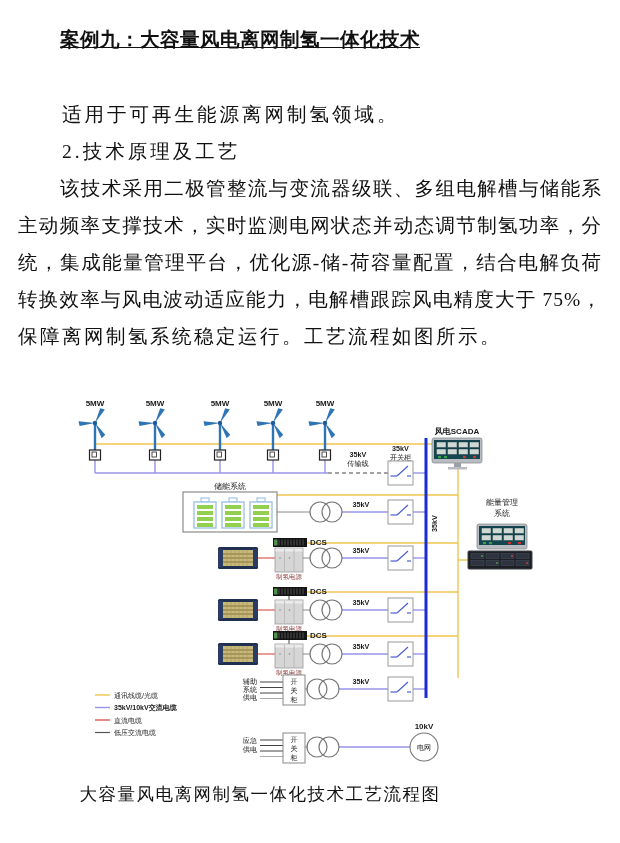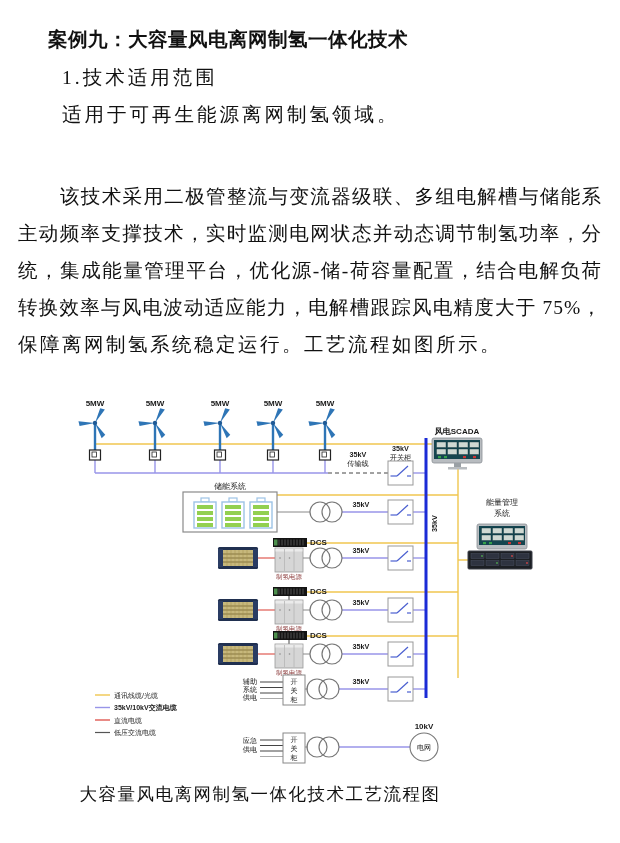--- a/index.html
+++ b/index.html
@@ -1,42 +1,42 @@
 <!DOCTYPE html>
 <html><head>
 <meta charset="utf-8">
 <style>
   html,body{margin:0;padding:0;background:#888;}
   .page{
     position:relative;width:620px;height:843px;background:#ffffff;
     font-family:"Liberation Serif","DejaVu Serif",serif;color:#111;
     overflow:hidden;margin:0 auto;
   }
-  .doc-title{position:absolute;left:48px;top:26px;font-size:19.5px;font-weight:bold;letter-spacing:0.5px;white-space:nowrap;}
+  .doc-title{position:absolute;left:60px;top:26px;font-size:19.5px;font-weight:bold;letter-spacing:0.5px;white-space:nowrap;text-decoration:underline;}
   .h-line{position:absolute;left:62px;font-size:19.5px;letter-spacing:3px;white-space:nowrap;}
   #s1{top:64px;} #s1b{top:101px;} #s2{top:138px;}
   .para{position:absolute;left:18px;top:170px;width:584px;font-size:19.5px;}
   .pline{line-height:37px;text-align:justify;text-align-last:justify;letter-spacing:1px;white-space:nowrap;overflow:hidden;}
-  .pline.first{text-indent:42px;margin-top:8px;}
+  .pline.first{text-indent:42px;}
   .pline.last{text-align-last:left;letter-spacing:2.5px;}
   .caption{position:absolute;left:0;top:782px;width:520px;text-align:center;font-size:17.5px;letter-spacing:1.5px;}
   svg{position:absolute;left:28px;top:393px;}
   svg text{font-family:"Liberation Sans","DejaVu Sans",sans-serif;fill:#1a1a1a;}
   .t-bold{font-weight:bold;}
   .lbl7{font-size:7.2px;} .lbl8{font-size:8px;} .lbl65{font-size:6.5px;}
   .maroon{fill:#8B3A3A;}
 </style>
 </head>
 <body>
 
 <div class="page">
 
   <div class="doc-title">案例九：大容量风电离网制氢一体化技术</div>
-  <div class="h-line" id="s1">1.技术适用范围</div>
   <div class="h-line" id="s1b">适用于可再生能源离网制氢领域。</div>
+  <div class="h-line" id="s2">2.技术原理及工艺</div>
 
   <div class="para">
     <div class="pline first">该技术采用二极管整流与变流器级联、多组电解槽与储能系</div>
     <div class="pline">主动频率支撑技术，实时监测电网状态并动态调节制氢功率，分</div>
     <div class="pline">统，集成能量管理平台，优化源-储-荷容量配置，结合电解负荷</div>
     <div class="pline">转换效率与风电波动适应能力，电解槽跟踪风电精度大于 75%，</div>
     <div class="pline last">保障离网制氢系统稳定运行。工艺流程如图所示。</div>
   </div>
 
   <svg width="560" height="385" viewBox="0 0 560 385">

